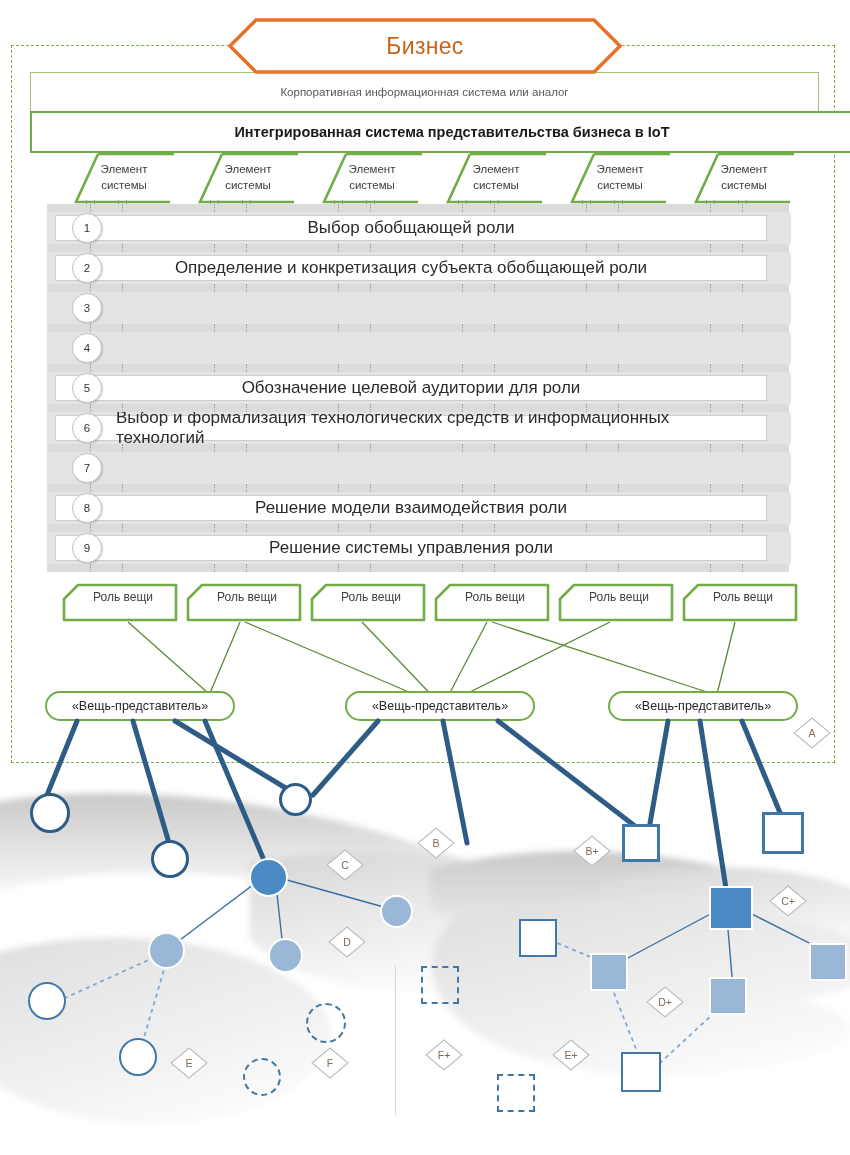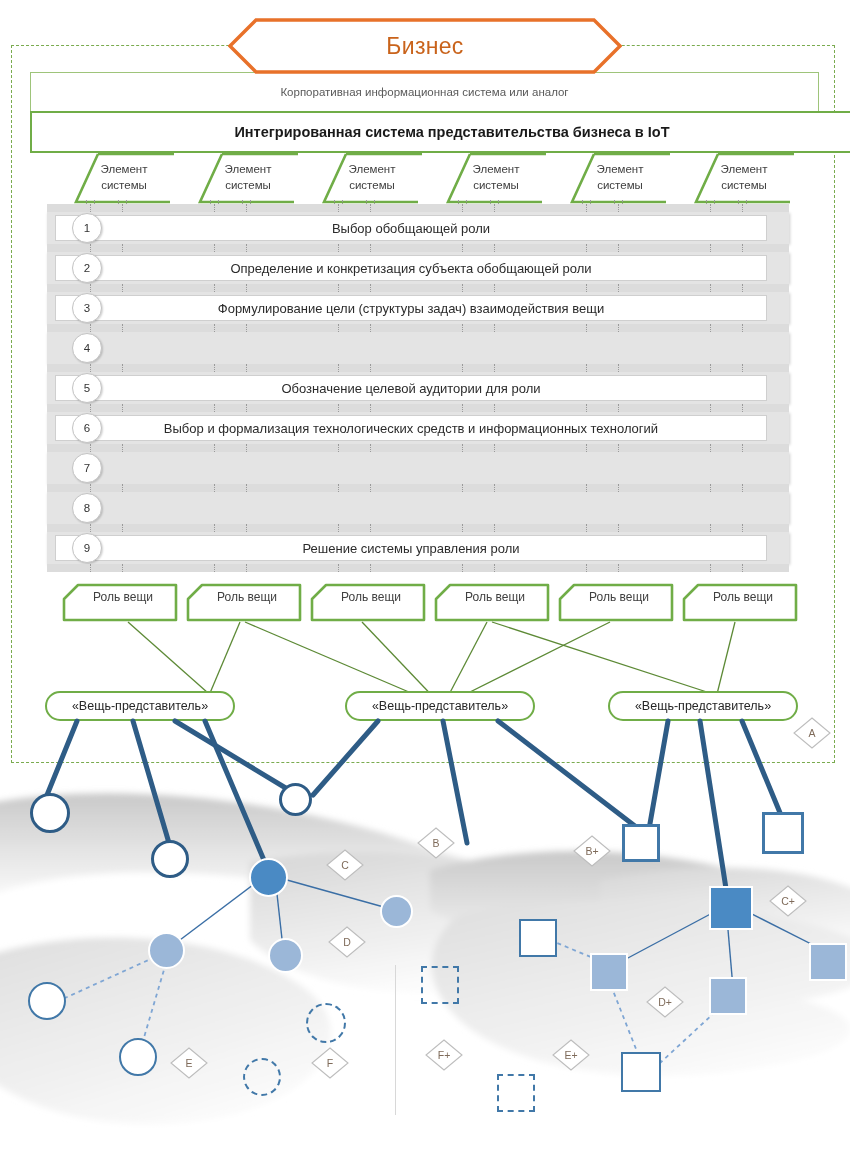--- a/index.html
+++ b/index.html
@@ -39,21 +39,21 @@
   .ticks{position:absolute;width:1px;border-left:1px dotted #9a9a9a;}
 
   
   .listwrap{position:absolute;left:47px;top:208px;width:742px;}
   .lrow{position:relative;height:40px;margin-bottom:0px;}
   .lrow .outer{position:absolute;left:0;top:4px;width:742px;height:32px;
     background:#e4e4e4;box-shadow:1px 1px 3px rgba(0,0,0,.20);}
   .lrow .inner{position:absolute;left:8px;top:7px;width:712px;height:26px;
     background:#fff;border:1px solid #cfcfcf;box-sizing:border-box;
     display:flex;align-items:center;justify-content:center;}
-  .lrow .inner .txt{font-size:13px;color:#2b2b2b;padding:0 60px;text-align:left;}
+  .lrow .inner .txt{font-size:17px;color:#2b2b2b;padding:0 60px;text-align:left;}
   .lrow .num{position:absolute;left:25px;top:5px;width:28px;height:28px;border-radius:50%;
     background:#fff;border:1px solid #c4c4c4;box-shadow:1px 1px 2px rgba(0,0,0,.18);
     display:flex;align-items:center;justify-content:center;font-size:11.5px;color:#333;}
   .gapbar{position:absolute;left:0;width:742px;height:8px;background:#dcdcdc;}
 
   
   .role{position:absolute;top:583px;width:116px;height:28px;}
   .role svg{position:absolute;left:0;top:0;}
   .role .t{position:absolute;inset:0;display:flex;align-items:center;justify-content:center;
     font-size:12px;color:#404040;padding-left:6px;}
@@ -166,23 +166,20 @@
       </div>
       <div class="lrow">
         <div class="outer"></div>
         <div class="inner">
           <span class="txt">Определение и конкретизация субъекта обобщающей роли</span>
         </div>
         <div class="num">2</div>
       </div>
       <div class="lrow">
         <div class="outer"></div>
-        <div class="inner">
-          <span class="txt">Формулирование цели (структуры задач) взаимодействия вещи</span>
-        </div>
         <div class="num">3</div>
       </div>
       <div class="lrow">
         <div class="outer"></div>
         <div class="num">4</div>
       </div>
       <div class="lrow">
         <div class="outer"></div>
         <div class="inner">
           <span class="txt">Обозначение целевой аудитории для роли</span>
@@ -195,20 +192,23 @@
           <span class="txt">Выбор и формализация технологических средств и информационных технологий</span>
         </div>
         <div class="num">6</div>
       </div>
       <div class="lrow">
         <div class="outer"></div>
         <div class="num">7</div>
       </div>
       <div class="lrow">
         <div class="outer"></div>
+        <div class="inner">
+          <span class="txt">Решение модели взаимодействия роли</span>
+        </div>
         <div class="num">8</div>
       </div>
       <div class="lrow">
         <div class="outer"></div>
         <div class="inner">
           <span class="txt">Решение системы управления роли</span>
         </div>
         <div class="num">9</div>
       </div>
     </div>

